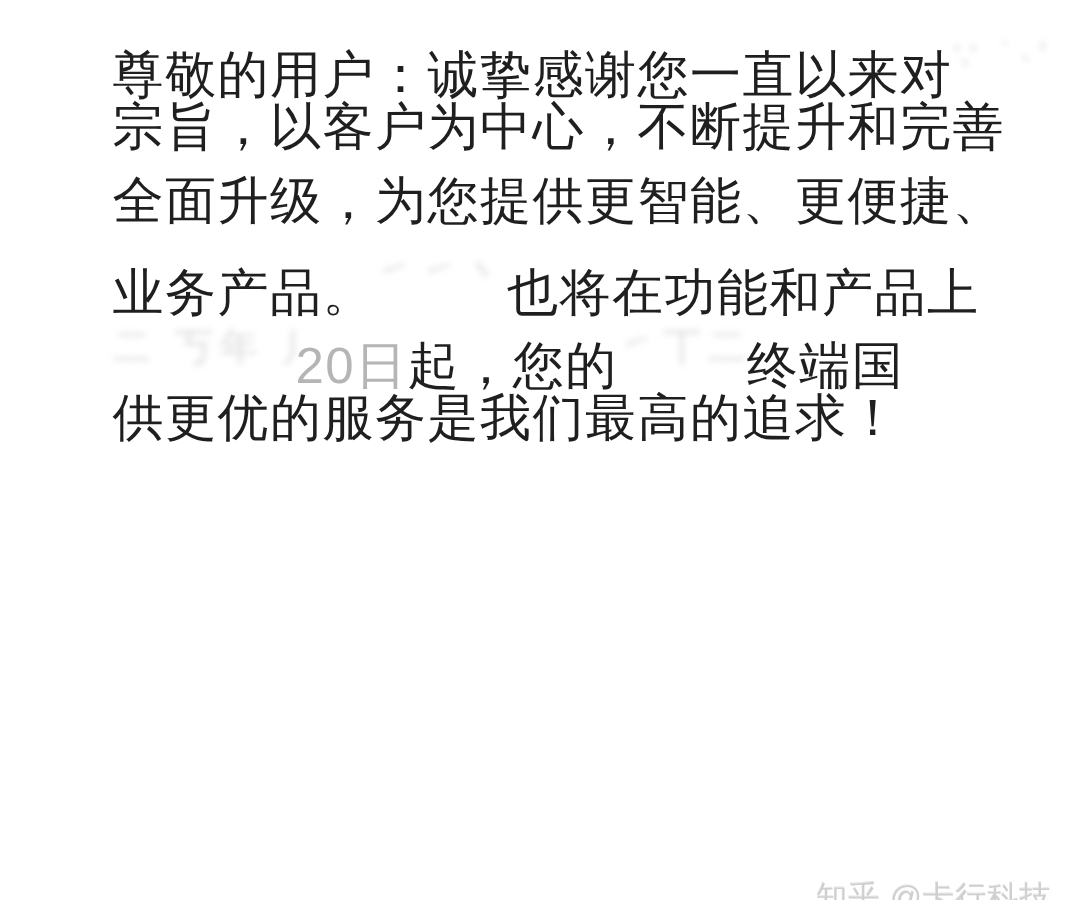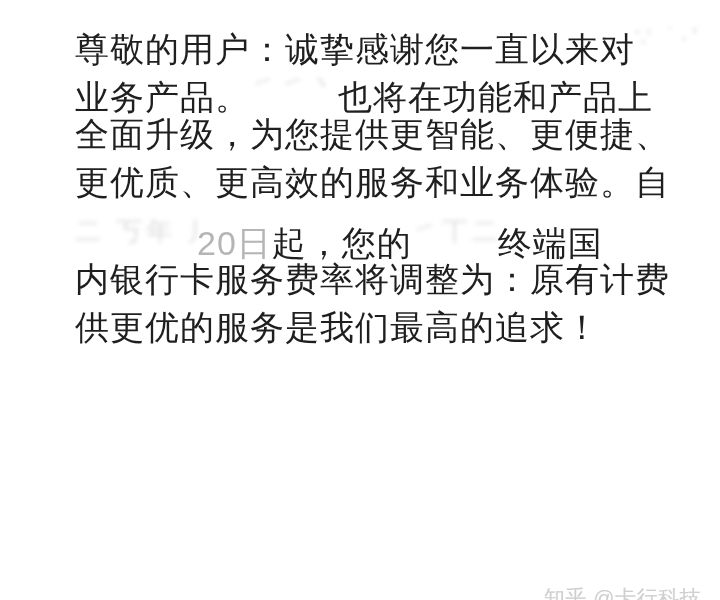--- a/index.html
+++ b/index.html
@@ -59,21 +59,20 @@
     color: var(--wm, #cfcfcf);
     text-shadow: 0.6px 0.6px 0 #ffffff, -0.4px -0.4px 0 #e8e8e8;
   }
 </style>
 </head>
 <body>
 
 <div class="page">
   <div class="notice-body">
       <div class="line"><span class="seg-text">尊敬的用户：诚挚感谢您一直以来对</span><span class="seg-redacted" style="width: 78px;">∵ ˙·’ ·</span></div>
+      <div class="line"><span class="seg-text">宗旨，以客户为中心，不断提升和完善</span></div>
+      <div class="line"><span class="seg-text">全面升级，为您提供更智能、更便捷、</span></div>
       <div class="line"><span class="seg-text">业务产品。</span><span class="seg-redacted" style="width: 88px;">㇀㇀丶二</span><span class="seg-text">也将在功能和产品上</span></div>
-      <div class="line"><span class="seg-text">全面升级，为您提供更智能、更便捷、</span></div>
-      <div class="line"><span class="seg-text">更优质、更高效的服务和业务体验。自</span></div>
       <div class="line"><span class="seg-redacted" style="width: 122px;">二 丂年 月</span><span class="seg-faint">20日</span><span class="seg-text">起，您的</span><span class="seg-redacted" style="width: 86px;">㇀丅二</span><span class="seg-text">终端国</span></div>
-      <div class="line"><span class="seg-text">内银行卡服务费率将调整为：原有计费</span></div>
       <div class="line"><span class="seg-text">供更优的服务是我们最高的追求！</span></div>
     </div>
   <div class="watermark">知乎 @卡行科技</div>
 </div>
 
 </body></html>

